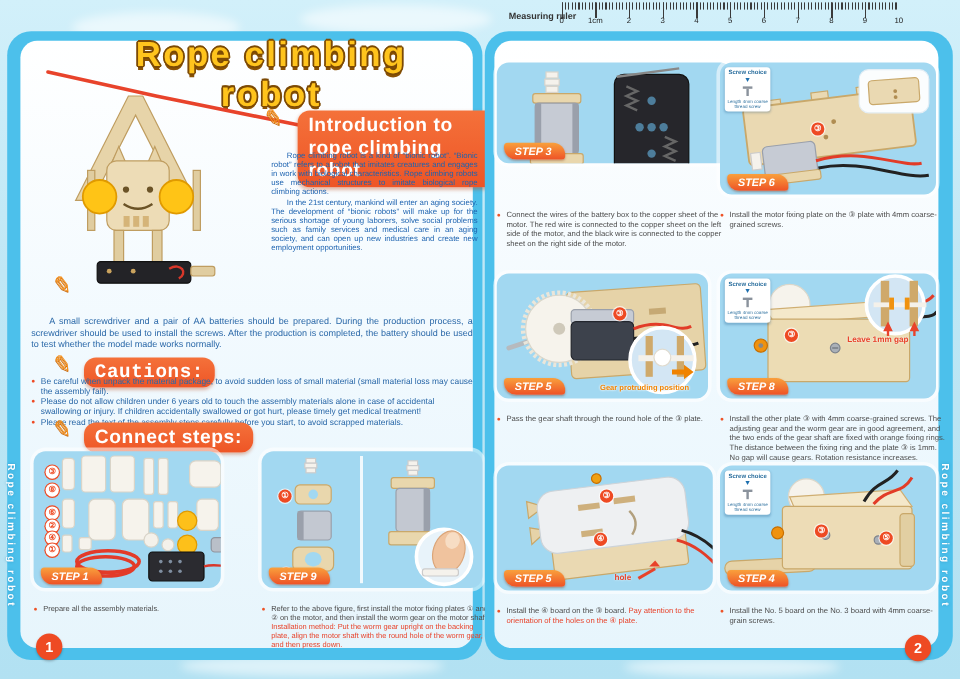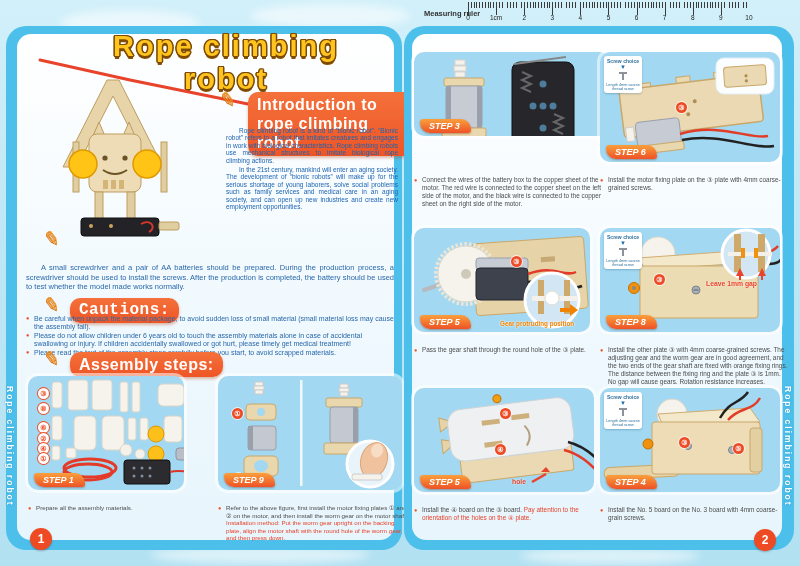--- a/index.html
+++ b/index.html
@@ -130,21 +130,21 @@
 
   <span class="pencil" style="left:44px;top:295px;">✎</span>
   <div class="hbadge" style="left:70px;top:298px;font-family:Liberation Mono, monospace;">Cautions:</div>
   <ul class="bullets" style="left:26px;top:315px;width:370px;">
     <li>Be careful when unpack the material package, to avoid sudden loss of small material (small material loss may cause the assembly fail).</li>
     <li>Please do not allow children under 6 years old to touch the assembly materials alone in case of accidental swallowing or injury. If children accidentally swallowed or got hurt, please timely get medical treatment!</li>
     <li>Please read the text of the assembly steps carefully before you start, to avoid scrapped materials.</li>
   </ul>
 
   <span class="pencil" style="left:44px;top:349px;">✎</span>
-  <div class="hbadge" style="left:70px;top:352px;">Assembly steps:</div>
+  <div class="hbadge" style="left:70px;top:352px;">Connect steps:</div>
 
   <div class="photo" style="left:28px;top:376px;width:156px;height:114px;">
     <svg width="184" height="114" viewBox="0 0 184 114">
       <g fill="#f6f3ec" stroke="#d9d4c8">
         <rect x="24" y="6" width="10" height="26" rx="3"></rect>
           <rect x="40" y="4" width="20" height="30" rx="3"></rect>
         <rect x="64" y="4" width="20" height="30" rx="3"></rect>
           <rect x="92" y="6" width="8" height="30" rx="2"></rect>
         <rect x="104" y="6" width="8" height="30" rx="2"></rect>
           <rect x="130" y="8" width="26" height="22" rx="5"></rect>

